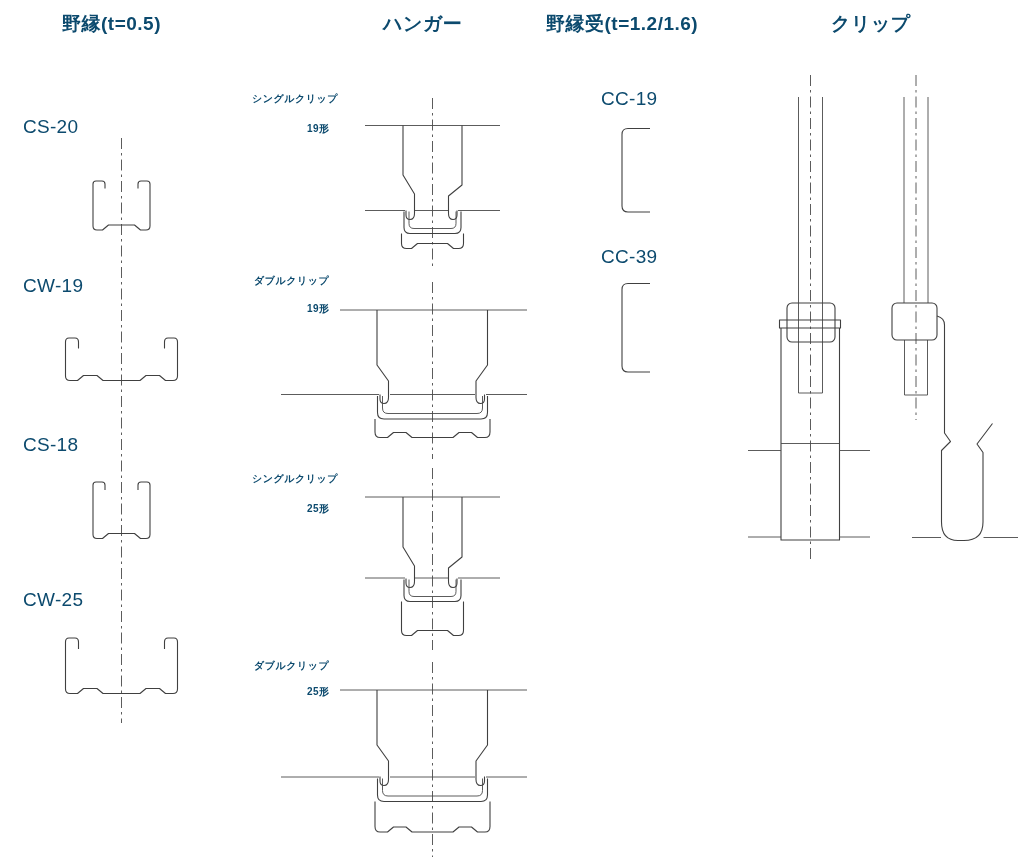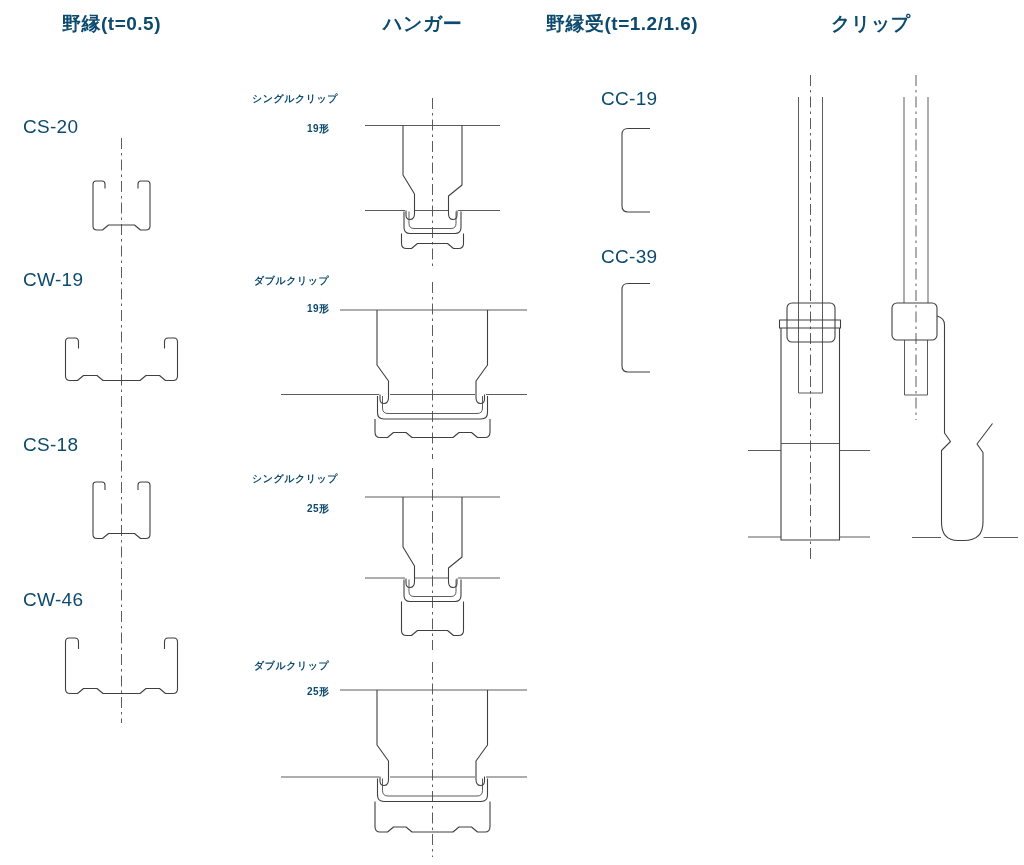--- a/index.html
+++ b/index.html
@@ -105,23 +105,23 @@
       <path class="tn" d="M912,537.5 H941 M983.5,537.5 H1018"></path>
     </g>
   </svg>
 
   <div class="hdr" style="left:62px;top:11px">野縁(t=0.5)</div>
   <div class="hdr" style="left:383px;top:11px">ハンガー</div>
   <div class="hdr" style="left:546px;top:11px">野縁受(t=1.2/1.6)</div>
   <div class="hdr" style="left:831px;top:11px">クリップ</div>
 
   <div class="lbl" style="left:23px;top:116px">CS-20</div>
-  <div class="lbl" style="left:23px;top:269px">CW-19</div>
+  <div class="lbl" style="left:23px;top:275px">CW-19</div>
   <div class="lbl" style="left:23px;top:434px">CS-18</div>
-  <div class="lbl" style="left:23px;top:589px">CW-46</div>
+  <div class="lbl" style="left:23px;top:589px">CW-25</div>
 
   <div class="jl" style="left:252px;top:92px">シングルクリップ</div>
   <div class="jl" style="left:307px;top:122px">19形</div>
   <div class="jl" style="left:254px;top:274px">ダブルクリップ</div>
   <div class="jl" style="left:307px;top:302px">19形</div>
   <div class="jl" style="left:252px;top:472px">シングルクリップ</div>
   <div class="jl" style="left:307px;top:502px">25形</div>
   <div class="jl" style="left:254px;top:659px">ダブルクリップ</div>
   <div class="jl" style="left:307px;top:685px">25形</div>
 

